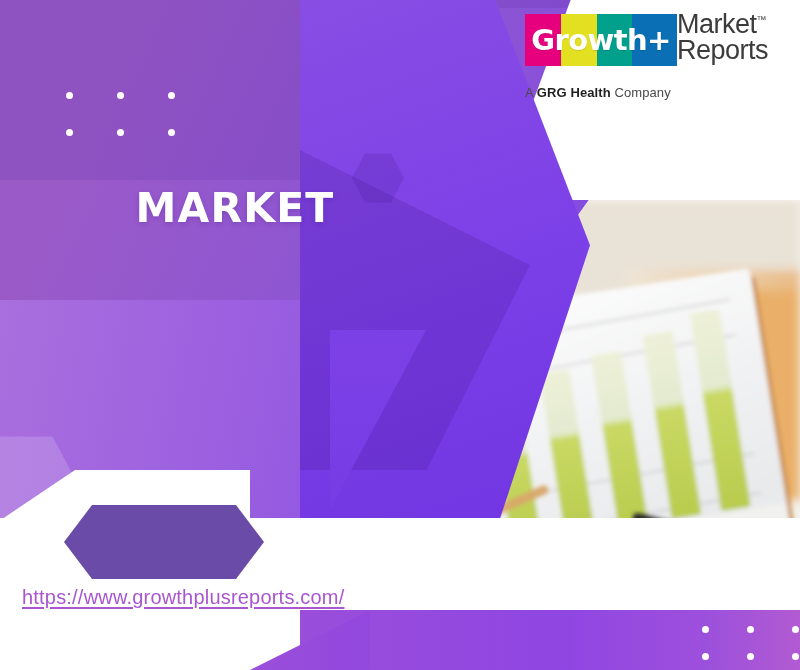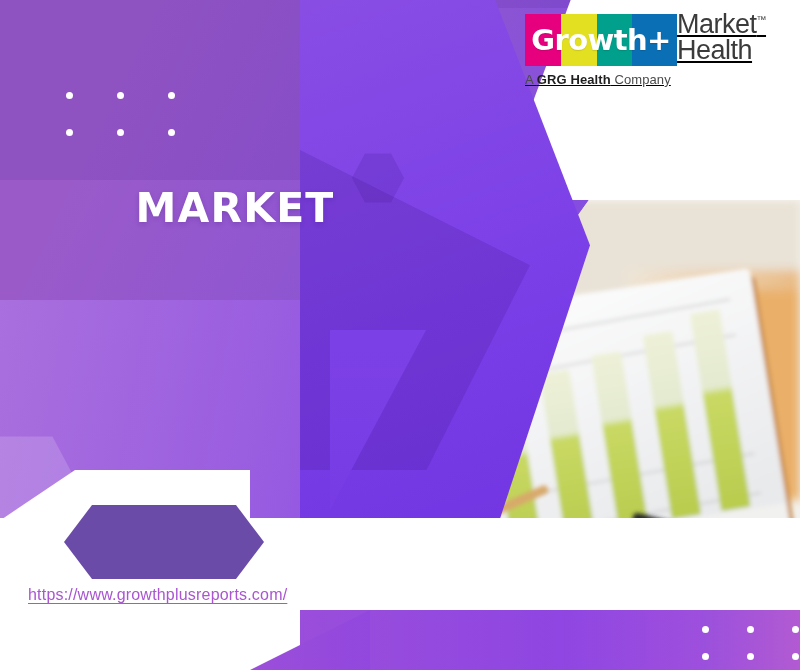--- a/index.html
+++ b/index.html
@@ -71,50 +71,50 @@
   .bottom-band-pink{position:absolute;left:700px;top:610px;width:100px;height:60px;
     background:linear-gradient(90deg,#9a50dd,#b25ad2);}
 
   
   .dots{position:absolute;display:grid;gap:30px 44px;grid-template-columns:repeat(3,7px);}
   .dots span{width:7px;height:7px;border-radius:50%;background:#ffffff;display:block;}
   #dots-top{left:66px;top:92px;}
   #dots-bottom{left:702px;top:626px;gap:20px 38px;}
 
   
-  .logo{position:absolute;left:525px;top:14px;width:265px;height:84px;text-decoration:underline;}
+  .logo{position:absolute;left:525px;top:14px;width:265px;height:84px;}
   .logo-row{display:flex;align-items:flex-start;}
   .logo-bars{position:relative;width:152px;height:52px;display:flex;overflow:hidden;}
   .logo-bars .band{flex:1 1 0;height:100%;}
   .band.b1{background:#e6007e;}
   .band.b2{background:#e3e021;}
   .band.b3{background:#00a08c;}
   .band.b4{background:#0a6fb4;flex:1.25 1 0;}
   .logo-word{position:absolute;left:0;top:0;width:152px;height:52px;
     display:flex;align-items:center;justify-content:center;
     color:#ffffff;font-size:29px;font-weight:bold;letter-spacing:-0.6px;
     font-family:"DejaVu Sans",sans-serif;text-shadow:0 1px 1px rgba(0,0,0,.12);}
   .logo-right{line-height:0.98;position:relative;top:-3px;}
   .logo-right .l1,.logo-right .l2{color:#3b3b3b;font-size:27px;font-weight:400;
     font-family:"Liberation Sans",sans-serif;letter-spacing:-0.5px;display:block;}
   .tm{font-size:10px;vertical-align:super;color:#3b3b3b;}
-  .logo-sub{margin-top:5px;font-size:13px;color:#4a4a4a;letter-spacing:.1px;}
+  .logo-sub{margin-top:18px;font-size:13px;color:#4a4a4a;letter-spacing:.1px;}
   .logo-sub b{font-weight:bold;color:#1f1f1f;}
 
   
   .title{position:absolute;left:0;top:186px;width:470px;text-align:center;
     color:#ffffff;font-weight:bold;font-size:41px;line-height:1.12;
     letter-spacing:1.2px;font-family:"DejaVu Sans",sans-serif;
     text-shadow:0 2px 5px rgba(60,20,120,.22);}
   .title .ln{display:block;white-space:nowrap;}
 
   
-  .url{position:absolute;left:22px;top:586px;font-size:16px;color:#a956d0;
+  .url{position:absolute;left:22px;top:586px;font-size:20px;color:#a956d0;
     text-decoration:underline;text-underline-offset:3px;letter-spacing:.2px;
-    font-family:"Liberation Sans",sans-serif;margin-left:6px;}
+    font-family:"Liberation Sans",sans-serif;}
 </style>
 </head>
 <body>
 
 <div id="cover">
 
   <div class="bg-base"></div>
   <div class="bg-wash"></div>
   <div class="top-shade"></div>
 
@@ -240,21 +240,21 @@
     <div class="logo-row">
       <div class="logo-bars">
         <div class="band b1"></div>
         <div class="band b2"></div>
         <div class="band b3"></div>
         <div class="band b4"></div>
         <div class="logo-word">Growth+</div>
       </div>
       <div class="logo-right">
         <span class="l1"><span>Market</span><span class="tm">™</span></span>
-        <span class="l2">Health</span>
+        <span class="l2">Reports</span>
       </div>
     </div>
     <div class="logo-sub"><span>A </span><b>GRG Health</b><span> Company</span></div>
   </div>
 
   <div class="title">
     <span class="ln">MARKET</span>
   </div>
 
   <a class="url" href="#">https://www.growthplusreports.com/</a>

